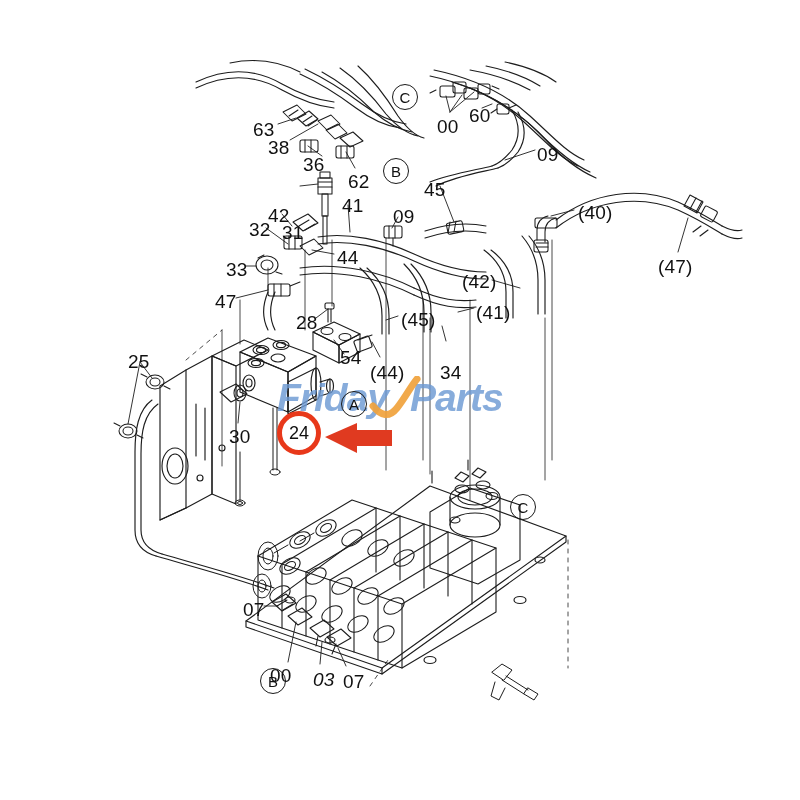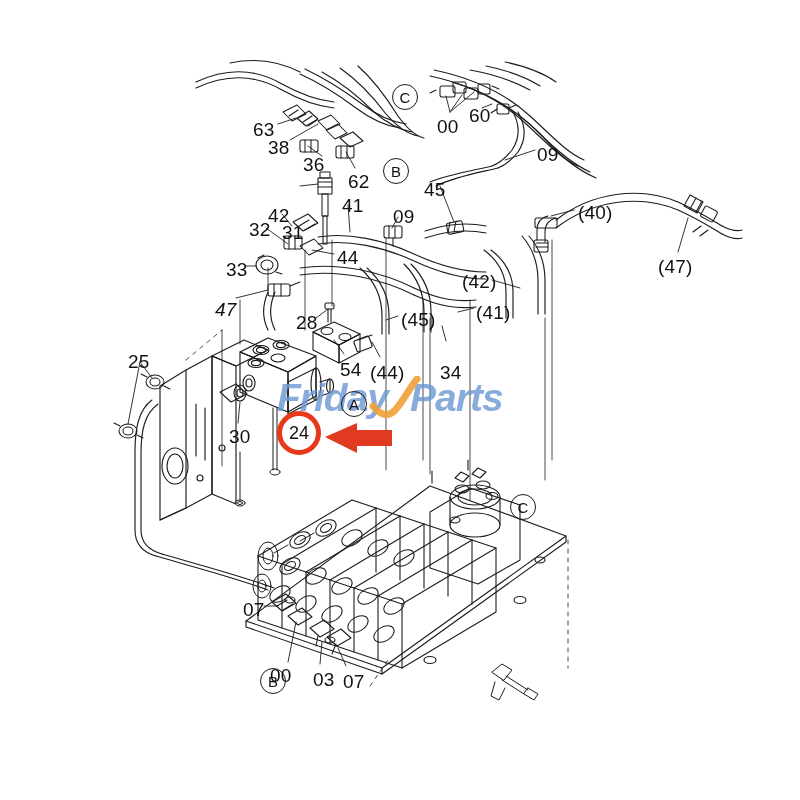--- a/index.html
+++ b/index.html
@@ -470,33 +470,33 @@
   <div class="lbl" style="left:282px;top:182px;margin-top:41px;">31</div>
   <div class="lbl" style="left:342px;top:196px;">41</div>
   <div class="lbl" style="left:424px;top:180px;">45</div>
   <div class="lbl" style="left:393px;top:207px;">09</div>
   <div class="lbl paren" style="left:578px;top:203px;">(40)</div>
   <div class="lbl paren" style="left:658px;top:257px;">(47)</div>
   <div class="lbl" style="left:268px;top:206px;">42</div>
   <div class="lbl" style="left:249px;top:220px;">32</div>
   <div class="lbl" style="left:337px;top:248px;">44</div>
   <div class="lbl" style="left:226px;top:260px;">33</div>
-  <div class="lbl" style="left:215px;top:300px;font-style:italic;">47</div>
+  <div class="lbl" style="left:215px;top:292px;">47</div>
   <div class="lbl paren" style="left:462px;top:272px;">(42)</div>
   <div class="lbl paren" style="left:476px;top:303px;">(41)</div>
   <div class="lbl paren" style="left:401px;top:310px;">(45)</div>
   <div class="lbl" style="left:296px;top:313px;">28</div>
-  <div class="lbl" style="left:340px;top:360px;">54</div>
+  <div class="lbl" style="left:340px;top:348px;">54</div>
   <div class="lbl paren" style="left:370px;top:363px;">(44)</div>
   <div class="lbl" style="left:440px;top:355px;margin-top:8px;">34</div>
   <div class="lbl" style="left:128px;top:352px;">25</div>
   <div class="lbl" style="left:229px;top:427px;">30</div>
   <div class="lbl" style="left:243px;top:600px;">07</div>
   <div class="lbl" style="left:270px;top:666px;">00</div>
-  <div class="lbl" style="left:313px;top:670px;">03</div>
+  <div class="lbl" style="left:313px;top:670px;font-style:italic;">03</div>
   <div class="lbl" style="left:343px;top:672px;">07</div>
 
   <div id="hl" style="left:277px;top:411px;">
     <span>24</span>
   </div>
 
   <svg class="layer" id="overlay" viewBox="0 0 800 800">
     <g>
       <path d="M325 437 L357 423 L357 430 L392 430 L392 446 L357 446 L357 453 Z" fill="#e03a20"></path>
     </g>

